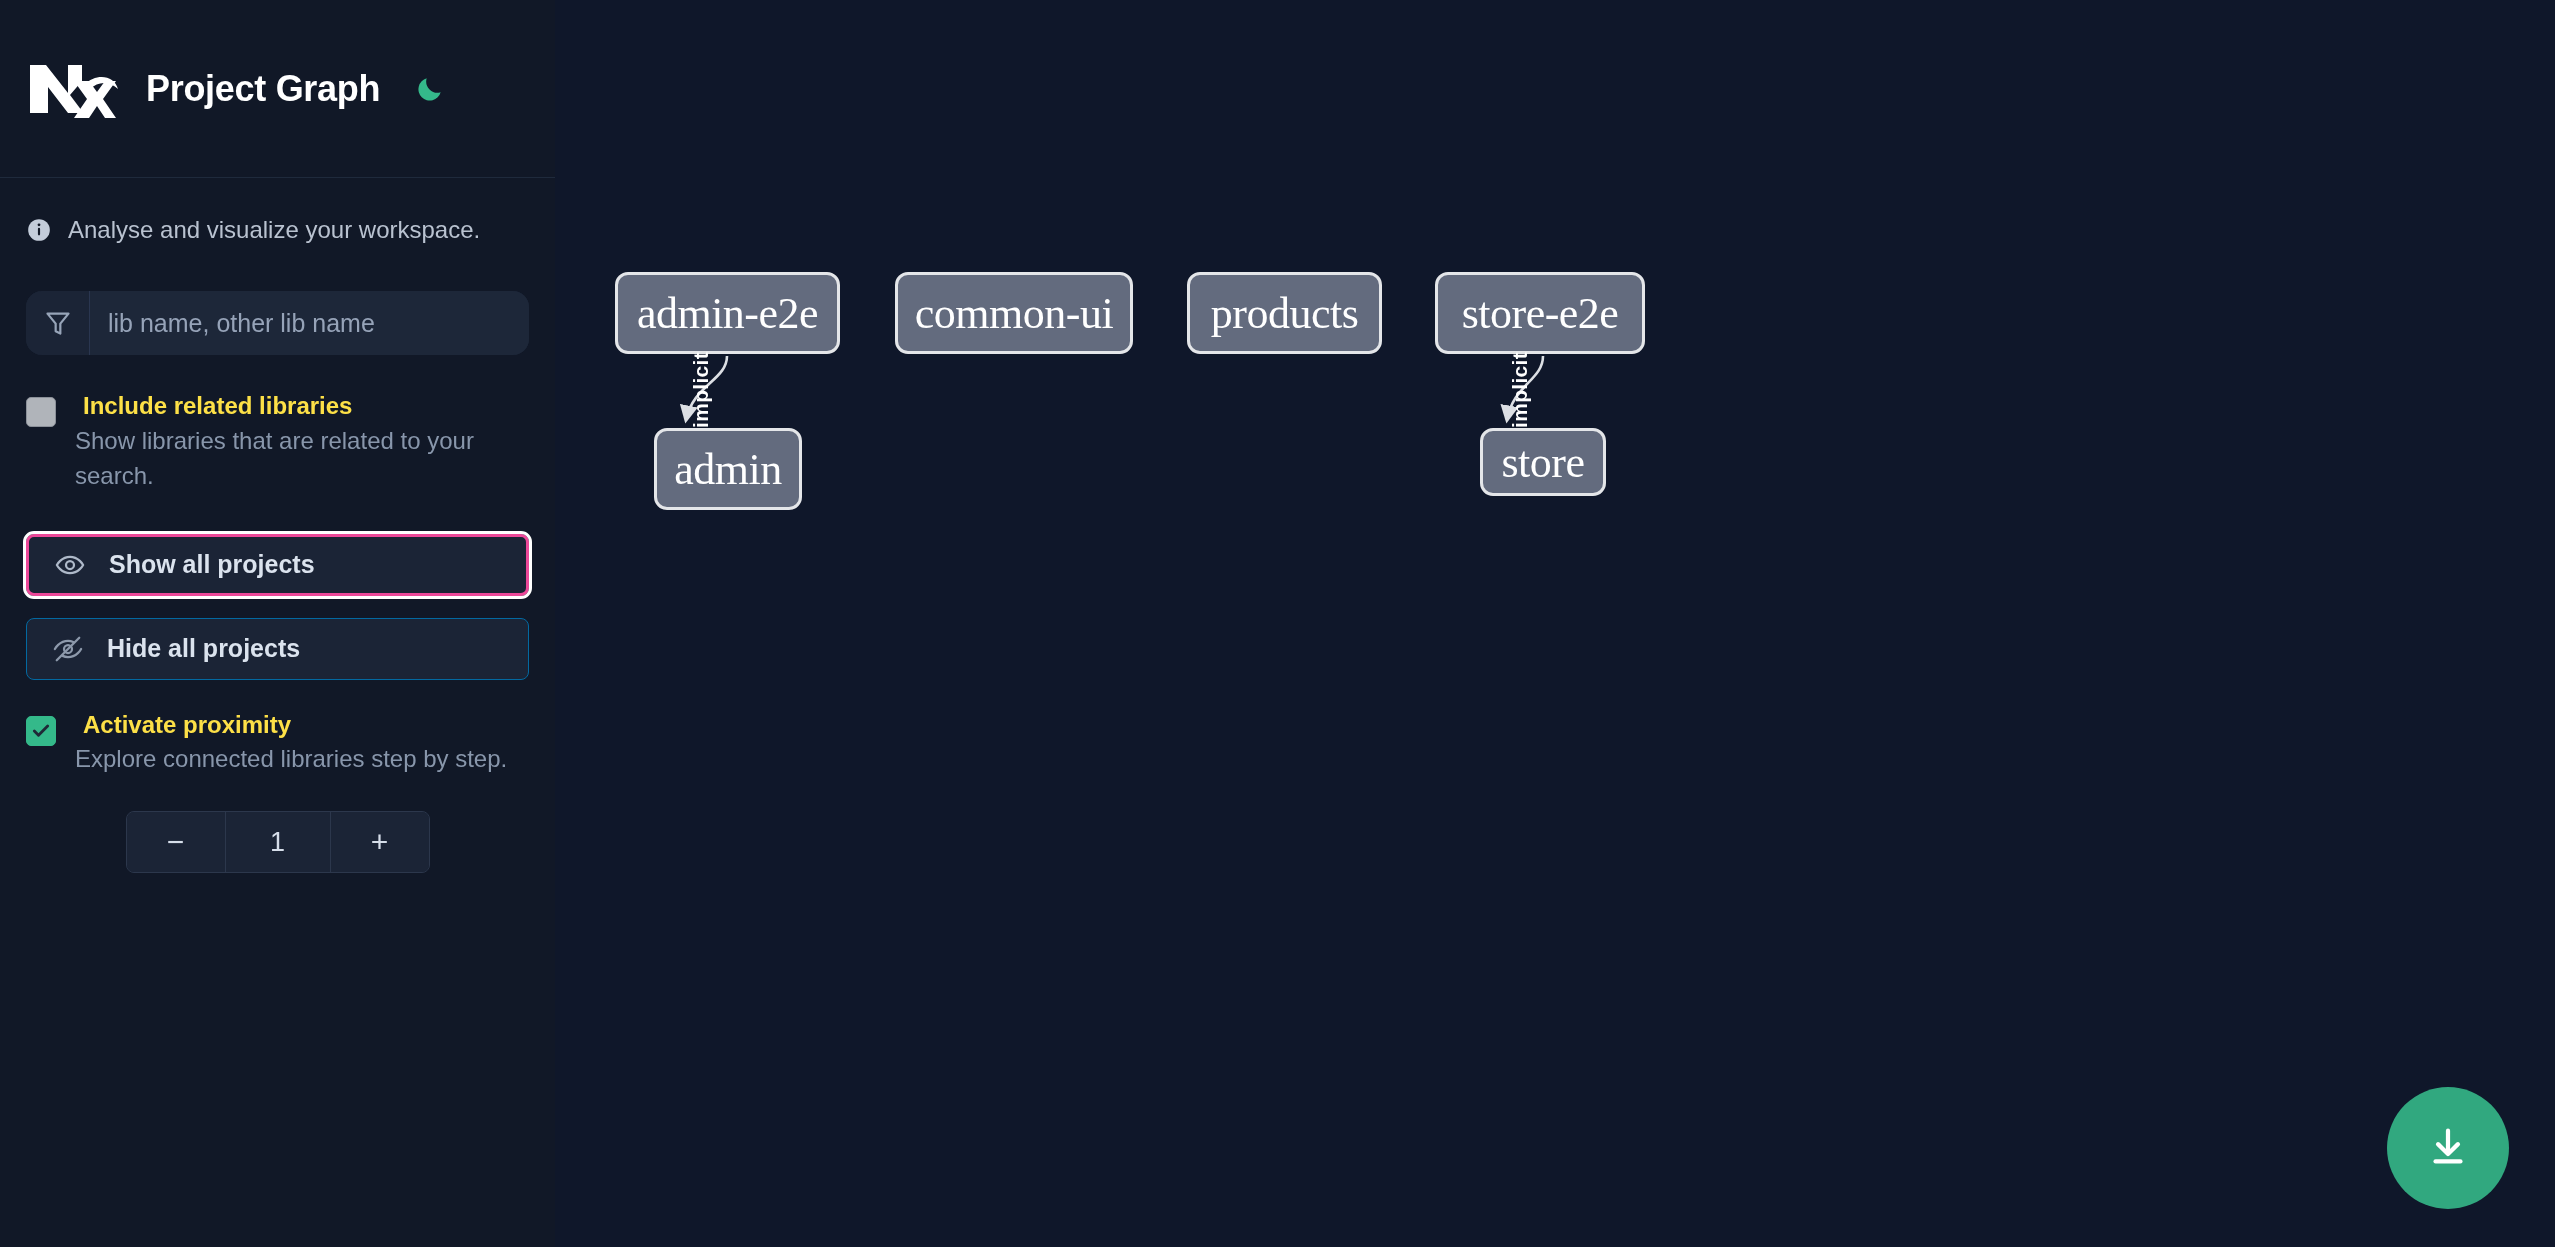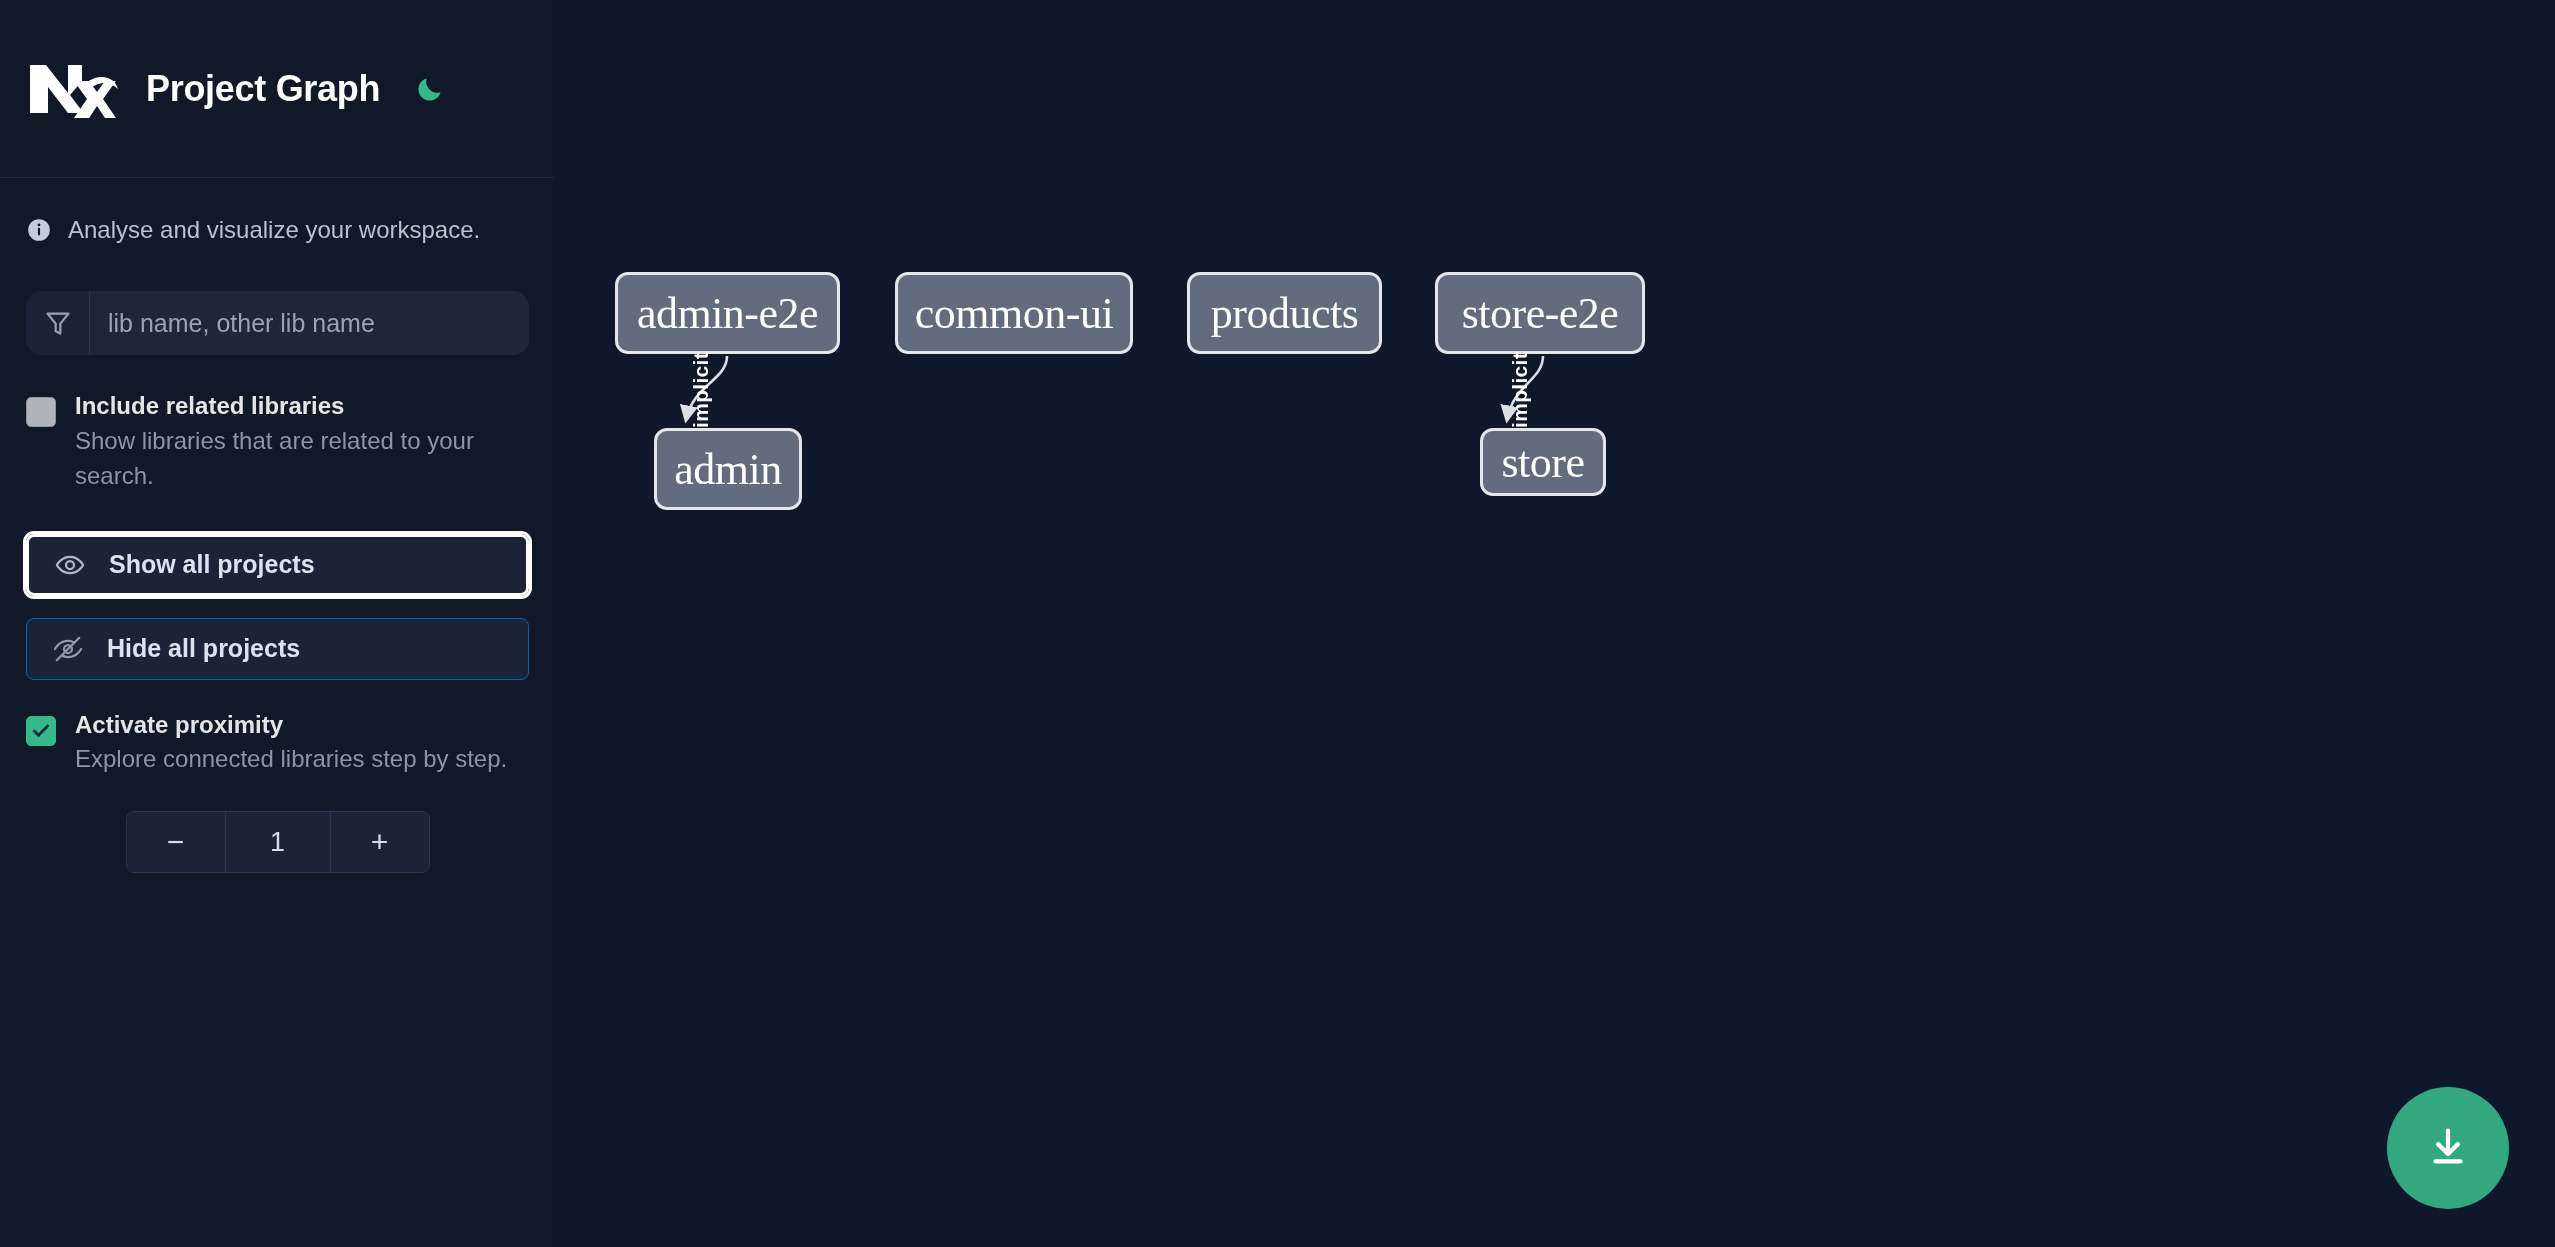--- a/index.html
+++ b/index.html
@@ -122,22 +122,23 @@
   }
   .cb-disabled { background: #b0b4ba; border: 1px solid #8b9099; }
   .cb-empty    { background: #ffffff; border: 1px solid #6b7280; }
   .cb-checked  { background: #34b98a; border: 1px solid #34b98a; }
   .cb-checked svg { position: absolute; left: 3px; top: 4px; }
 
   .check-text { flex: 1 1 auto; }
   .check-title {
     font-size: 24px;
     font-weight: 700;
-    color: #e5e5e5;
+    color: #fde047;
     line-height: 1.28;
+    margin-left: 8px;
   }
   .check-desc {
     font-size: 24px;
     color: #8896ab;
     line-height: 1.45;
     margin-top: 2px;
     max-width: 440px;
   }
 
   
@@ -152,21 +153,21 @@
     border-radius: 8px;
     background: #1b2436;
     border: 1px solid #0369a1;
     color: #dbe3ee;
     font-size: 25px;
     font-weight: 700;
     font-family: "Liberation Sans", sans-serif;
     cursor: pointer;
   }
   .action-btn.focused {
-    border: 3px solid #ffffff;
+    border: 3px solid #ec4899;
     outline: 3px solid #ffffff;
     outline-offset: 0px;
   }
   .action-btn + .action-btn { margin-top: 22px; }
   .action-btn .ic { flex: 0 0 32px; display:flex; align-items:center; }
 
   
   .stepper-wrap { margin-top: 34px; display: flex; justify-content: center; }
   .stepper {
     display: inline-flex;

